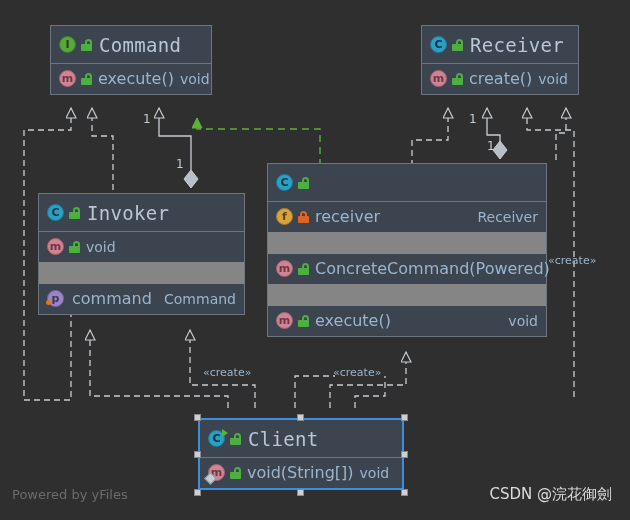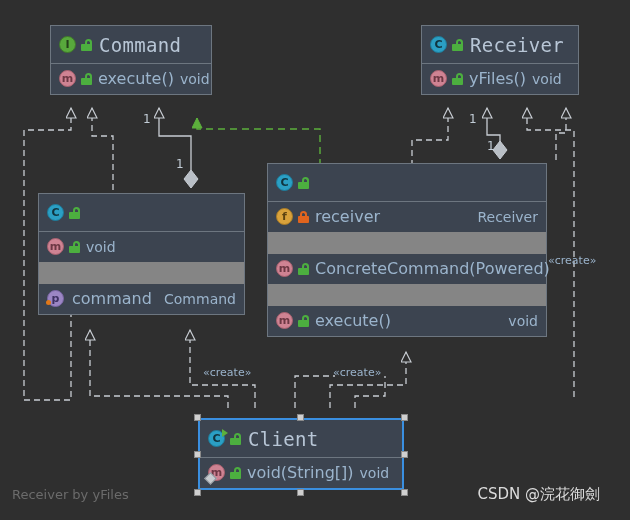--- a/index.html
+++ b/index.html
@@ -178,21 +178,21 @@
   .watermark-left {
     position: absolute;
     left: 12px;
     bottom: 18px;
     color: #6b6b6b;
     font-size: 13px;
     font-family: "DejaVu Sans", sans-serif;
   }
   .watermark-right {
     position: absolute;
-    right: 30px;
+    right: 18px;
     bottom: 16px;
     color: #dcdcdc;
     font-size: 15px;
     font-family: "DejaVu Sans", sans-serif;
   }
 </style>
 </head>
 <body>
 
 <div id="canvas">
@@ -264,32 +264,33 @@
           <span class="body"></span>
       </span>
       <span class="cls-title">Receiver</span>
     </div>
     <div class="cls-row inline">
       <span class="badge badge-m">m</span>
       <span class="lock open">
         <span class="shackle"></span>
           <span class="body"></span>
       </span>
-      <span class="rname">yFiles()</span>
+      <span class="rname">create()</span>
       <span class="rtype">void</span>
     </div>
   </div>
 
   <div class="uml-class" id="box-invoker" style="left:38px; top:193px; width:207px;">
     <div class="cls-header">
       <span class="badge badge-C">C</span>
       <span class="lock open">
         <span class="shackle"></span>
           <span class="body"></span>
       </span>
+      <span class="cls-title">Invoker</span>
     </div>
     <div class="cls-row inline">
       <span class="badge badge-m">m</span>
       <span class="lock open">
         <span class="shackle"></span>
           <span class="body"></span>
       </span>
       <span class="rtype">void</span>
     </div>
     <div class="cls-sep"></div>
@@ -370,16 +371,16 @@
 
   <div class="mult-label" style="left:143px; top:112px;">1</div>
   <div class="mult-label" style="left:176px; top:157px;">1</div>
   <div class="mult-label" style="left:469px; top:112px;">1</div>
   <div class="mult-label" style="left:487px; top:139px;">1</div>
 
   <div class="edge-label" style="left:203px; top:366px;">«create»</div>
   <div class="edge-label" style="left:333px; top:366px;">«create»</div>
   <div class="edge-label" style="left:548px; top:254px;">«create»</div>
 
-  <div class="watermark-left">Receiver by yFiles</div>
+  <div class="watermark-left">Powered by yFiles</div>
   <div class="watermark-right">CSDN @浣花御劍</div>
 
 </div>
 
 </body></html>

